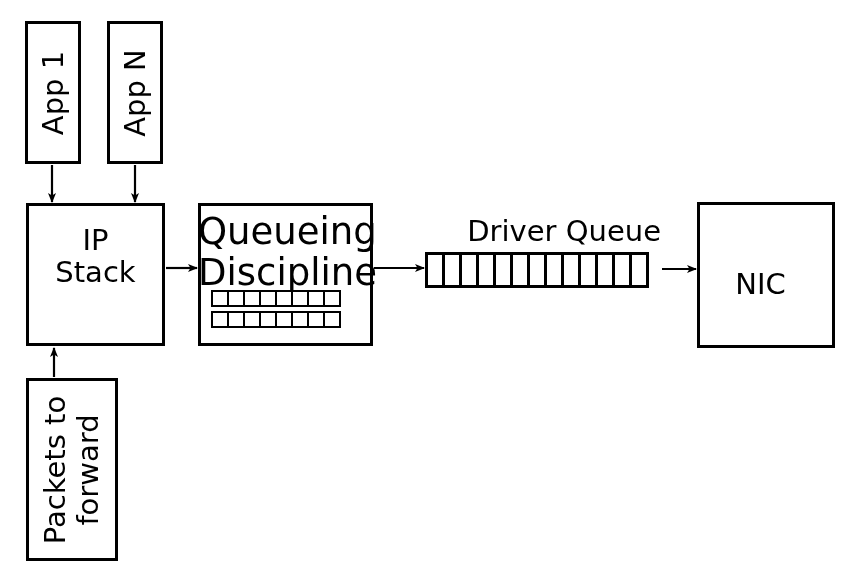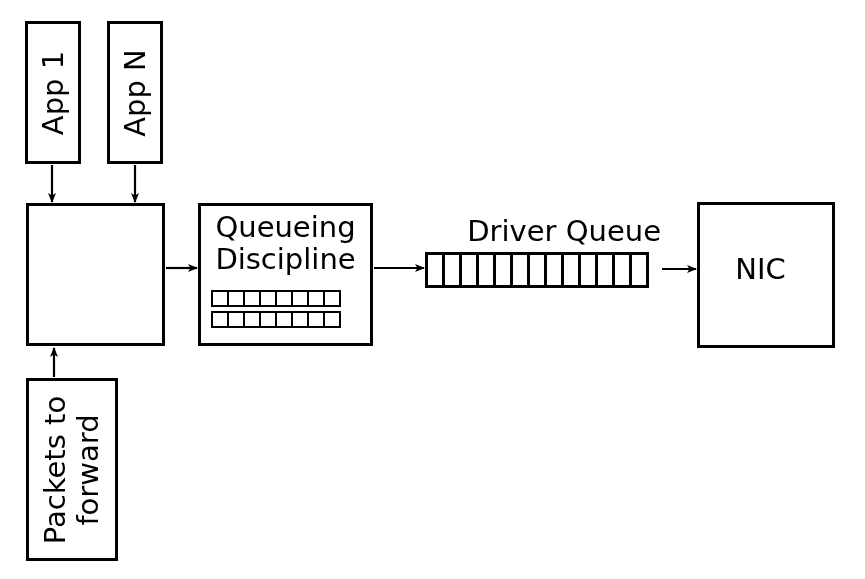--- a/index.html
+++ b/index.html
@@ -55,21 +55,21 @@
     font-size: 29px;
     text-align: center;
   }
 
   
   #qdisc-box { left: 198px; top: 203px; width: 175px; height: 143px; }
   #qdisc-label {
     left: 198px;
     top: 211px;
     width: 175px;
-    font-size: 29px;
+    font-size: 37px;
     text-align: center;
   }
   #qdisc-grid {
     position: absolute;
     left: 211px;
     top: 290px;
     display: flex;
     flex-direction: column;
     gap: 4px;
   }
@@ -107,21 +107,21 @@
     height: 36px;
     border: 3px solid #000000;
     margin-right: -3px;
     background: #ffffff;
   }
 
   
   #nic-box { left: 697px; top: 202px; width: 138px; height: 146px; }
   #nic-label {
     left: 697px;
-    top: 253px;
+    top: 268px;
     width: 127px;
     font-size: 29px;
     text-align: center;
   }
 
   
   #packets-box { left: 26px; top: 378px; width: 92px; height: 183px; }
   #packets-label {
     position: absolute;
     left: 50%;
@@ -152,20 +152,22 @@
 
   <div class="node" id="app1-box">
     <span class="vlabel">App 1</span>
   </div>
 
   <div class="node" id="appn-box">
     <span class="vlabel">App N</span>
   </div>
 
   <div class="node" id="ipstack-box"></div>
+  <div class="node-label" id="ipstack-label">IP
+Stack</div>
 
   <div class="node" id="qdisc-box"></div>
   <div class="node-label" id="qdisc-label">Queueing
 Discipline</div>
   <div id="qdisc-grid">
       <div class="qrow">
         <div class="qcell"></div>
         <div class="qcell"></div>
         <div class="qcell"></div>
         <div class="qcell"></div>

